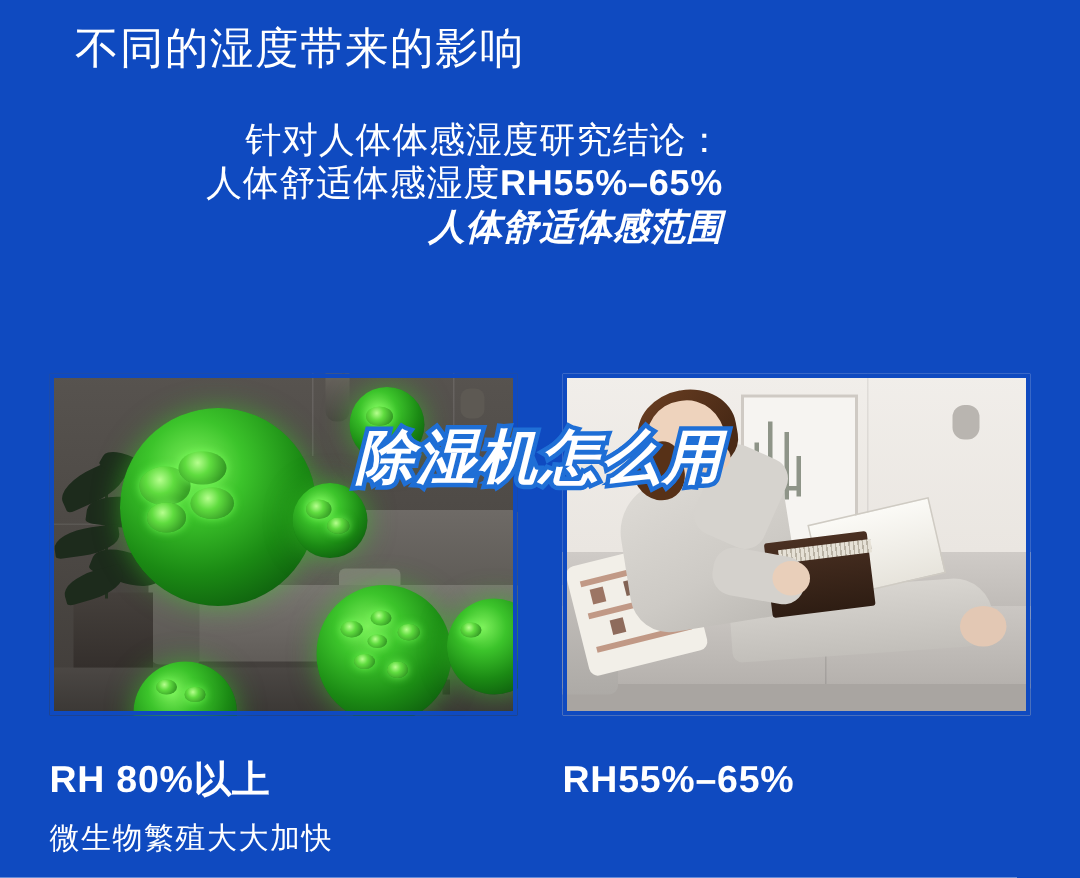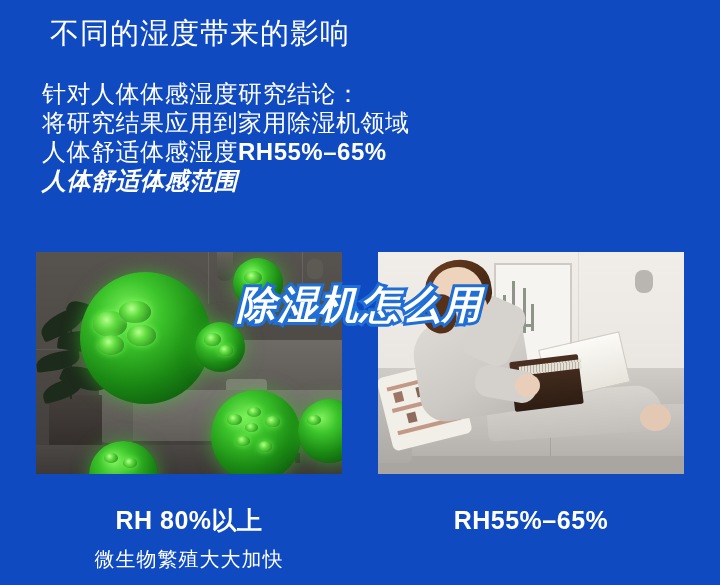--- a/index.html
+++ b/index.html
@@ -40,20 +40,21 @@
     top: 79px;
     width: 440px;
     color: #ffffff;
     font-size: 24px;
     line-height: 29px;
     letter-spacing: 0.5px;
   }
   .body-copy .line {
     display: block;
     white-space: nowrap;
+    text-align: right;
   }
   .body-copy .b { font-weight: bold; }
   .body-copy .line.strong { font-weight: bold; font-style: italic; }
 
   
   .photo {
     position: absolute;
     top: 249px;
     width: 312px;
     height: 228px;
@@ -448,21 +449,21 @@
       -2px 2px 0 #1f6fd6,
        2px -2px 0 #1f6fd6,
       -2px -2px 0 #1f6fd6;
   }
 
   
   .caption {
     position: absolute;
     top: 505px;
     width: 312px;
-    text-align: center;
+    text-align: left;
     color: #ffffff;
   }
   .caption.left  { left: 33px; }
   .caption.right { left: 375px; }
   .caption .big {
     display: block;
     font-size: 25px;
     font-weight: bold;
     letter-spacing: 0.5px;
     line-height: 30px;
@@ -480,21 +481,20 @@
 </style>
 </head>
 <body>
 
 <div id="poster">
 
   <div class="title">不同的湿度带来的影响</div>
 
   <div class="body-copy">
     <span class="line">针对人体体感湿度研究结论：</span>
-    <span class="line">将研究结果应用到家用除湿机领域</span>
     <span class="line"><span>人体舒适体感湿度</span><span class="b">RH55%–65%</span></span>
     <span class="line strong">人体舒适体感范围</span>
   </div>
 
   <div class="photo left">
     <div class="room-dark">
       <div class="rd-wallline"></div>
       <div class="rd-framedark"></div>
       <div class="rd-lampcord"></div>
       <div class="rd-lamp"></div>

